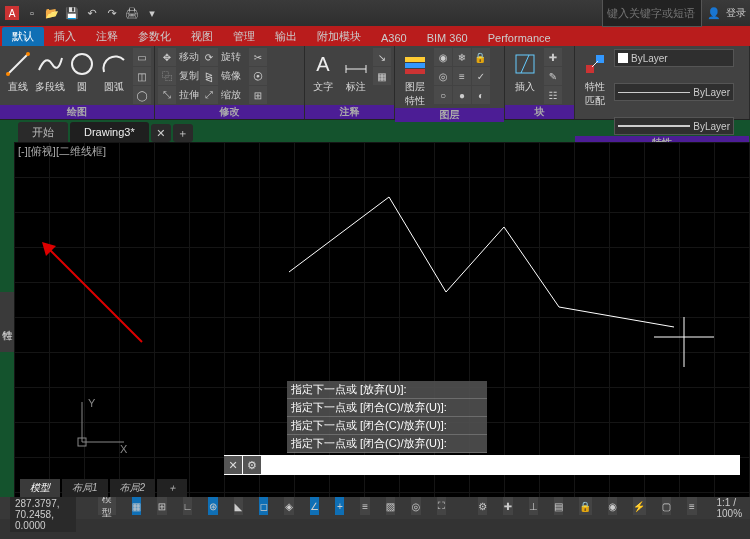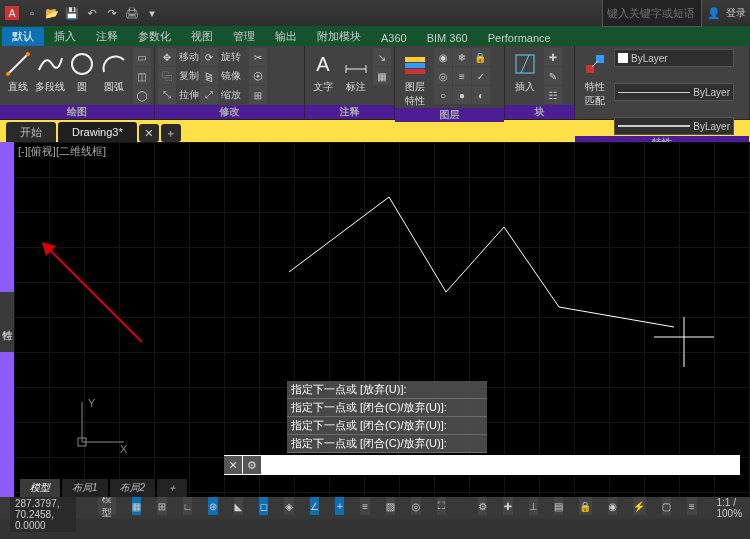--- a/index.html
+++ b/index.html
@@ -3,40 +3,40 @@
 <meta charset="utf-8">
 <style>
   * { box-sizing: border-box; margin: 0; padding: 0; font-family: "Microsoft YaHei", Arial, sans-serif; }
   body { width: 750px; height: 539px; background: #333; position: relative; overflow: hidden; color: #ccc; font-size: 11px; }
   .titlebar { height: 26px; background: linear-gradient(#3a3a3a,#2e2e2e); display: flex; align-items: center; position: relative; }
   .qat { display: flex; align-items: center; gap: 4px; padding-left: 4px; }
   .qat-ico { width: 16px; height: 16px; display: flex; align-items: center; justify-content: center; color: #ccc; cursor: pointer; }
   .title-center { position: absolute; left: 50%; transform: translateX(-50%); color: #bbb; font-size: 12px; }
   .title-right { position: absolute; right: 4px; display: flex; align-items: center; gap: 4px; }
   .search-box { background: #222; border: 1px solid #555; height: 28px; width: 100px; color: #888; font-size: 11px; padding: 0 4px; }
-  .menu-tabs { height: 20px; background: #14532d; display: flex; align-items: flex-end; padding-left: 2px; gap: 0; font-size: 11px; }
+  .menu-tabs { height: 20px; background: #b91c1c; display: flex; align-items: flex-end; padding-left: 2px; gap: 0; font-size: 11px; }
   .menu-tab { padding: 2px 10px; color: #ccc; cursor: pointer; }
   .menu-tab.active { background: #0f6fb5; color: #fff; border-radius: 2px 2px 0 0; }
   .ribbon { height: 74px; background: #424242; display: flex; border-bottom: 1px solid #222; }
   .panel { border-right: 1px solid #2a2a2a; padding: 1px 3px 0; display: flex; flex-direction: column; position: relative; }
   .panel-body { flex: 1; display: flex; align-items: flex-start; gap: 2px; }
   .panel-title { text-align: center; font-size: 10px; color: #aaa; height: 14px; line-height: 14px; background: #4c1d95; margin: 0 -3px; font-weight: bold; }
   .big-btn { width: 34px; display: flex; flex-direction: column; align-items: center; gap: 1px; cursor: pointer; padding-top: 2px; }
   .big-ico { width: 30px; height: 30px; display: flex; align-items: center; justify-content: center; }
   .big-lbl { font-size: 10px; color: #ddd; }
   .tiny-grid { display: flex; flex-direction: column; gap: 1px; padding-top: 1px; }
   .tiny-row { display: flex; gap: 1px; align-items: center; }
   .tiny { width: 18px; height: 18px; background: #4a4a4a; cursor: pointer; display: flex; align-items: center; justify-content: center; font-size: 10px; color: #ccc; }
   .tiny-lbl { font-size: 10px; color: #ccc; padding-left: 2px; }
   svg { display: block; }
-  .filetabs { height: 22px; background: #fde047; display: flex; align-items: flex-end; gap: 2px; padding-left: 6px; }
+  .filetabs { height: 22px; background: #14532d; display: flex; align-items: flex-end; gap: 2px; padding-left: 18px; }
   .ftab { height: 20px; padding: 0 14px; background: #2a2a2a; color: #bbb; font-size: 11px; display: flex; align-items: center; border-radius: 3px 3px 0 0; cursor: pointer; }
   .ftab.active { background: #1f1f1f; color: #eee; }
   .ftab-plus { width: 20px; height: 18px; background: #2a2a2a; color: #ccc; display: flex; align-items: center; justify-content: center; cursor: pointer; border-radius: 3px; }
-  .workarea { position: relative; height: 355px; background: #8b5cf6; }
+  .workarea { position: relative; height: 355px; background: #14532d; }
   .viewport { position: absolute; left: 14px; top: 0; right: 0; bottom: 0; background: #000; }
   .viewport .grid { position: absolute; inset: 0; background-image:
       linear-gradient(#151515 1px, transparent 1px),
       linear-gradient(90deg, #151515 1px, transparent 1px);
     background-size: 35px 35px; }
   .vctrl { position: absolute; left: 4px; top: 2px; color: #aaa; font-size: 11px; }
   .ucs { position: absolute; left: 60px; bottom: 40px; }
   .arrow-annot { position: absolute; left: 28px; top: 100px; }
   .drawing { position: absolute; inset: 0; }
   .cursor { position: absolute; left: 640px; top: 175px; }

